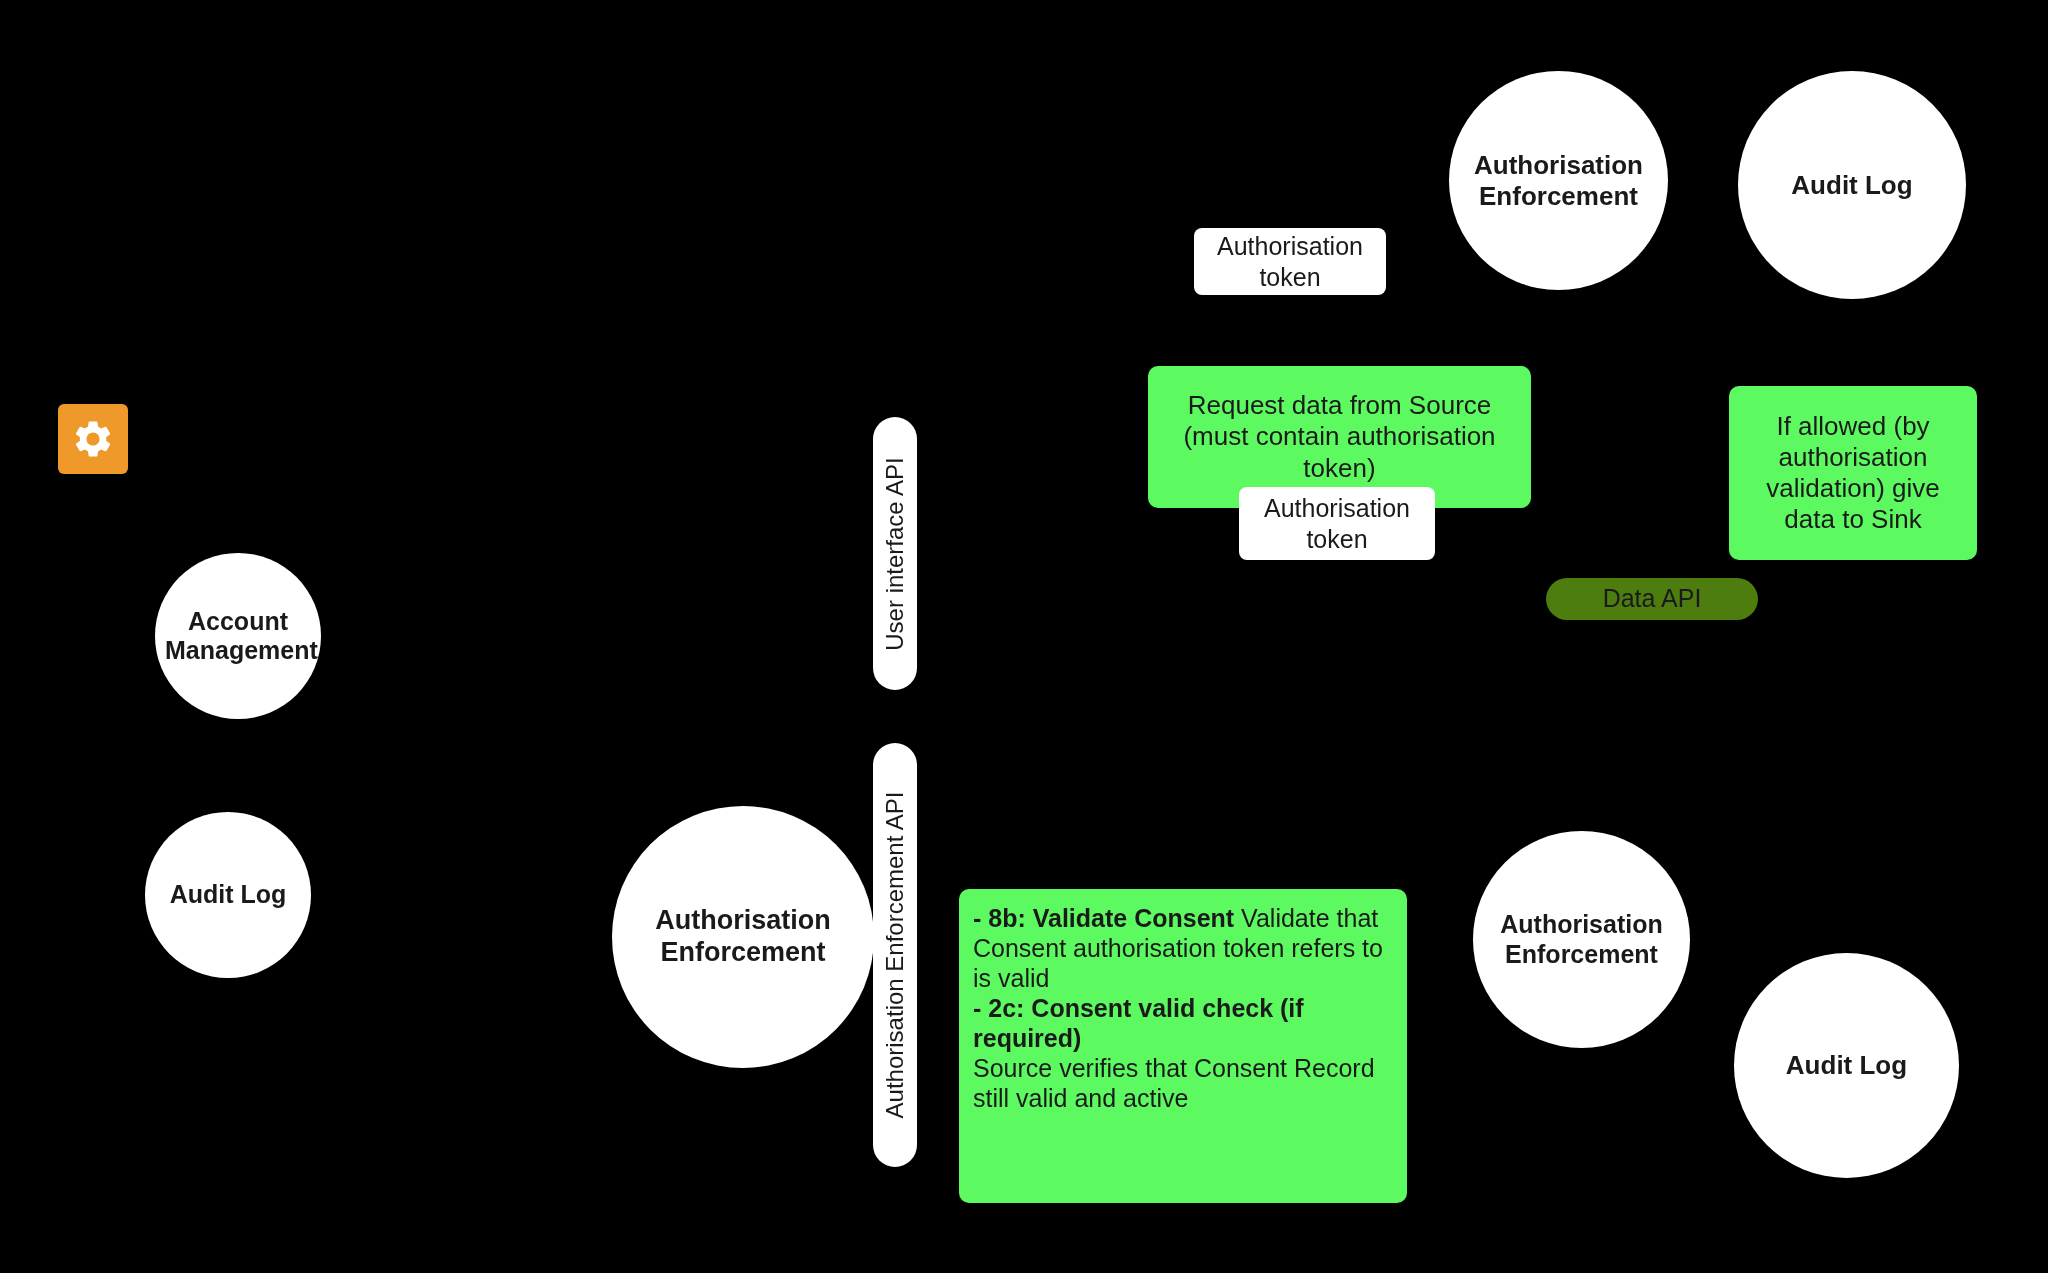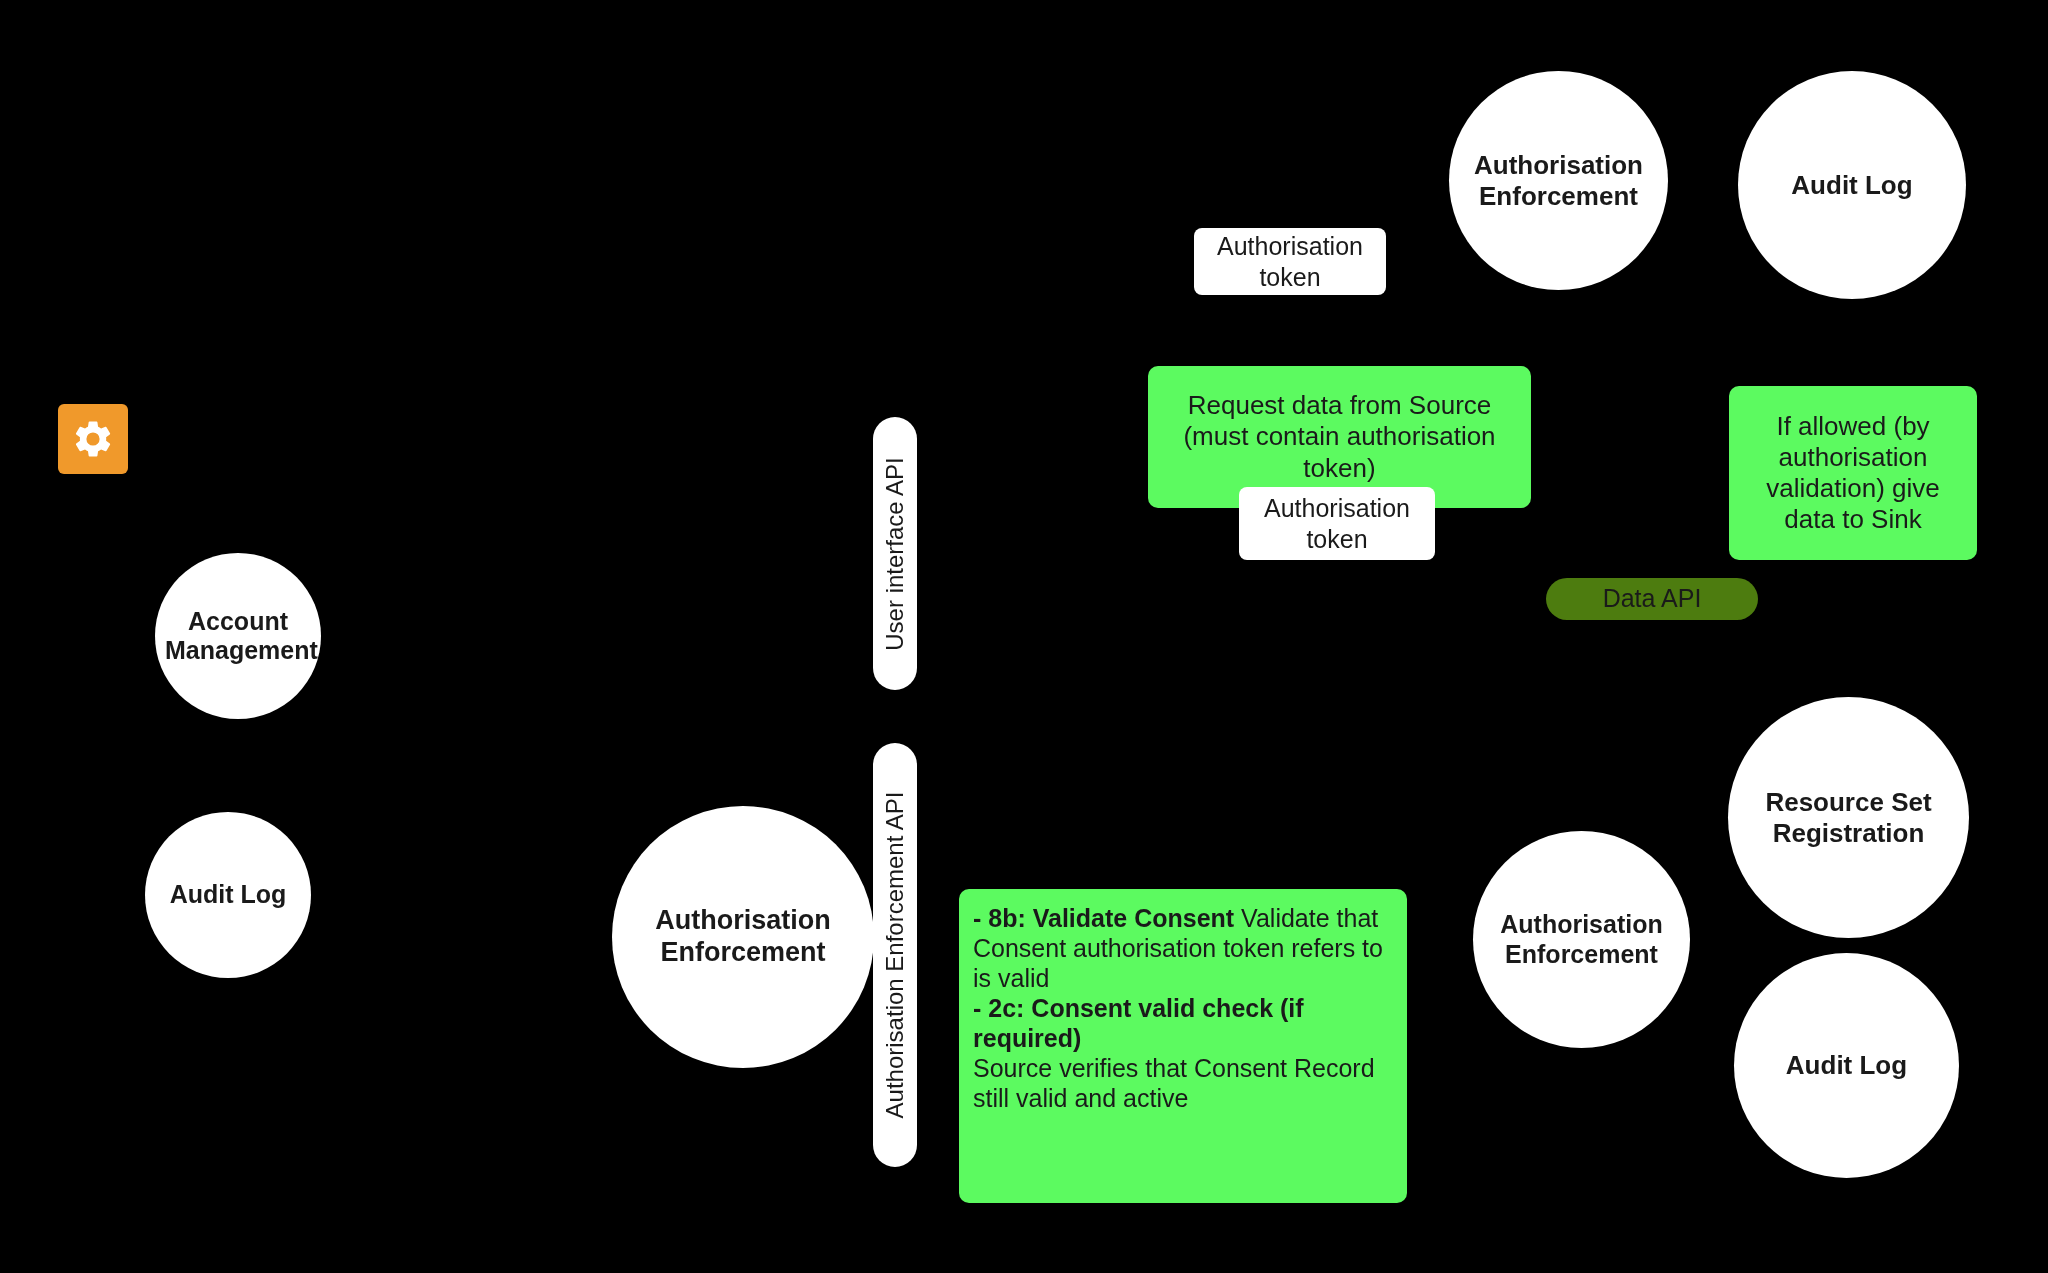--- a/index.html
+++ b/index.html
@@ -146,24 +146,20 @@
     <span class="label">Authorisation
 Enforcement</span>
   </div>
   <div class="node circle" id="c-auth-enf-top" style="left: 1449px; top: 71px; width: 219px; height: 219px; font-size: 26px; background: rgb(255, 255, 255); color: rgb(26, 26, 26);">
     <span class="label">Authorisation
 Enforcement</span>
   </div>
   <div class="node circle" id="c-audit-log-top" style="left: 1738px; top: 71px; width: 228px; height: 228px; font-size: 26px; background: rgb(255, 255, 255); color: rgb(26, 26, 26);">
     <span class="label">Audit Log</span>
   </div>
-  <div class="node circle" id="c-resource-set-reg" style="left: 1728px; top: 697px; width: 241px; height: 241px; font-size: 26px; background: rgb(255, 255, 255); color: rgb(26, 26, 26);">
-    <span class="label">Resource Set
-Registration</span>
-  </div>
   <div class="node circle" id="c-auth-enf-lower" style="left: 1473px; top: 831px; width: 217px; height: 217px; font-size: 25px; background: rgb(255, 255, 255); color: rgb(26, 26, 26);">
     <span class="label">Authorisation
 Enforcement</span>
   </div>
   <div class="node circle" id="c-audit-log-bottom" style="left: 1734px; top: 953px; width: 225px; height: 225px; font-size: 26px; background: rgb(255, 255, 255); color: rgb(26, 26, 26);">
     <span class="label">Audit Log</span>
   </div>
 
   <div class="node note note-center" id="n-request-data" style="left: 1148px; top: 366px; width: 383px; height: 142px; font-size: 26px; background: rgb(92, 250, 96); color: rgb(26, 26, 26);">
     <span>Request data from Source (must contain authorisation token)</span>

